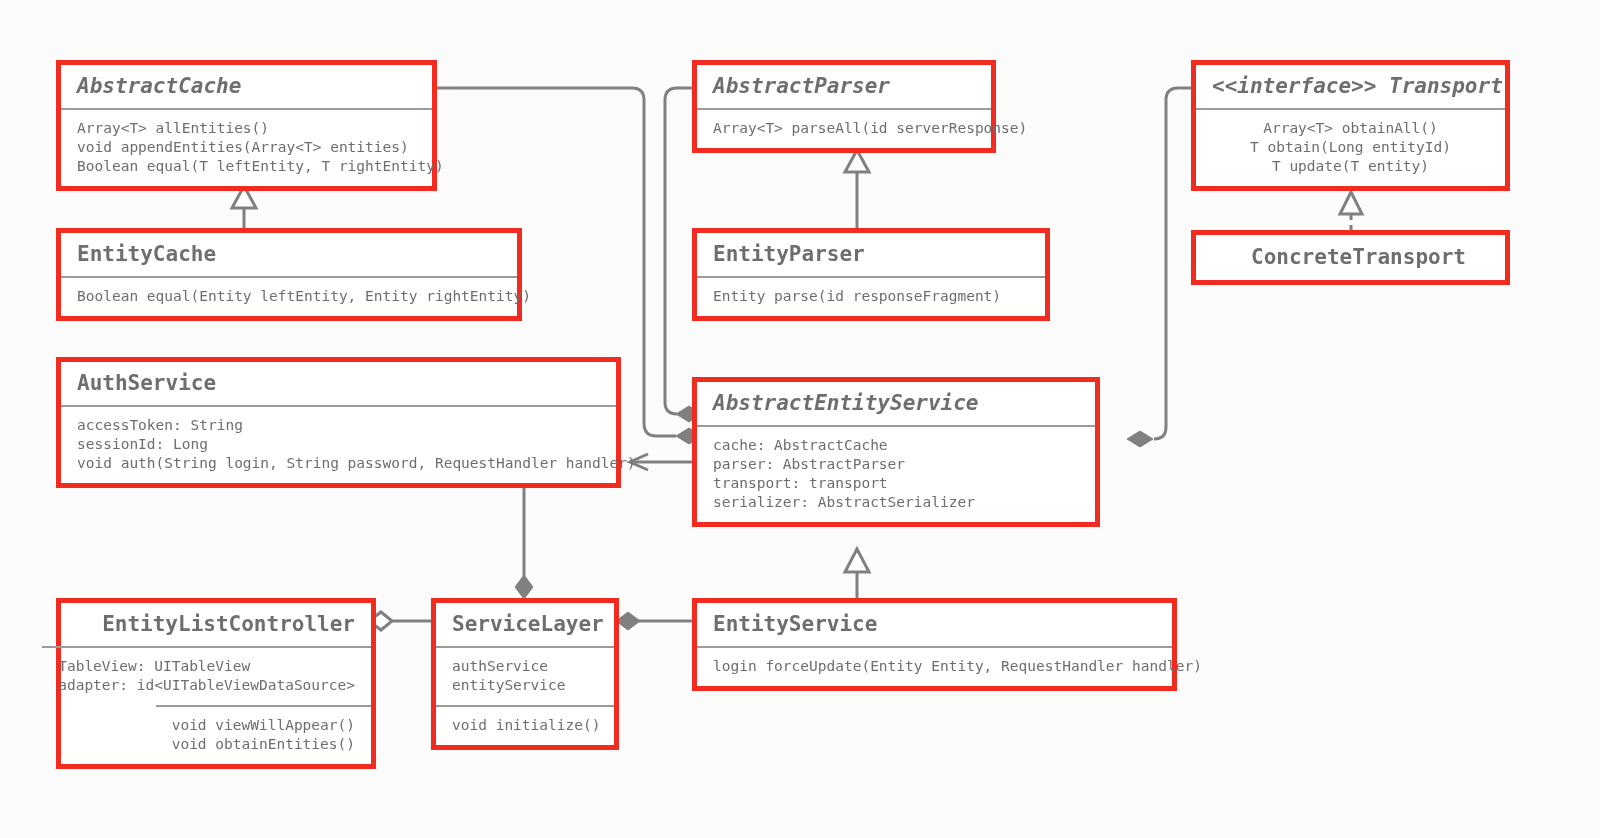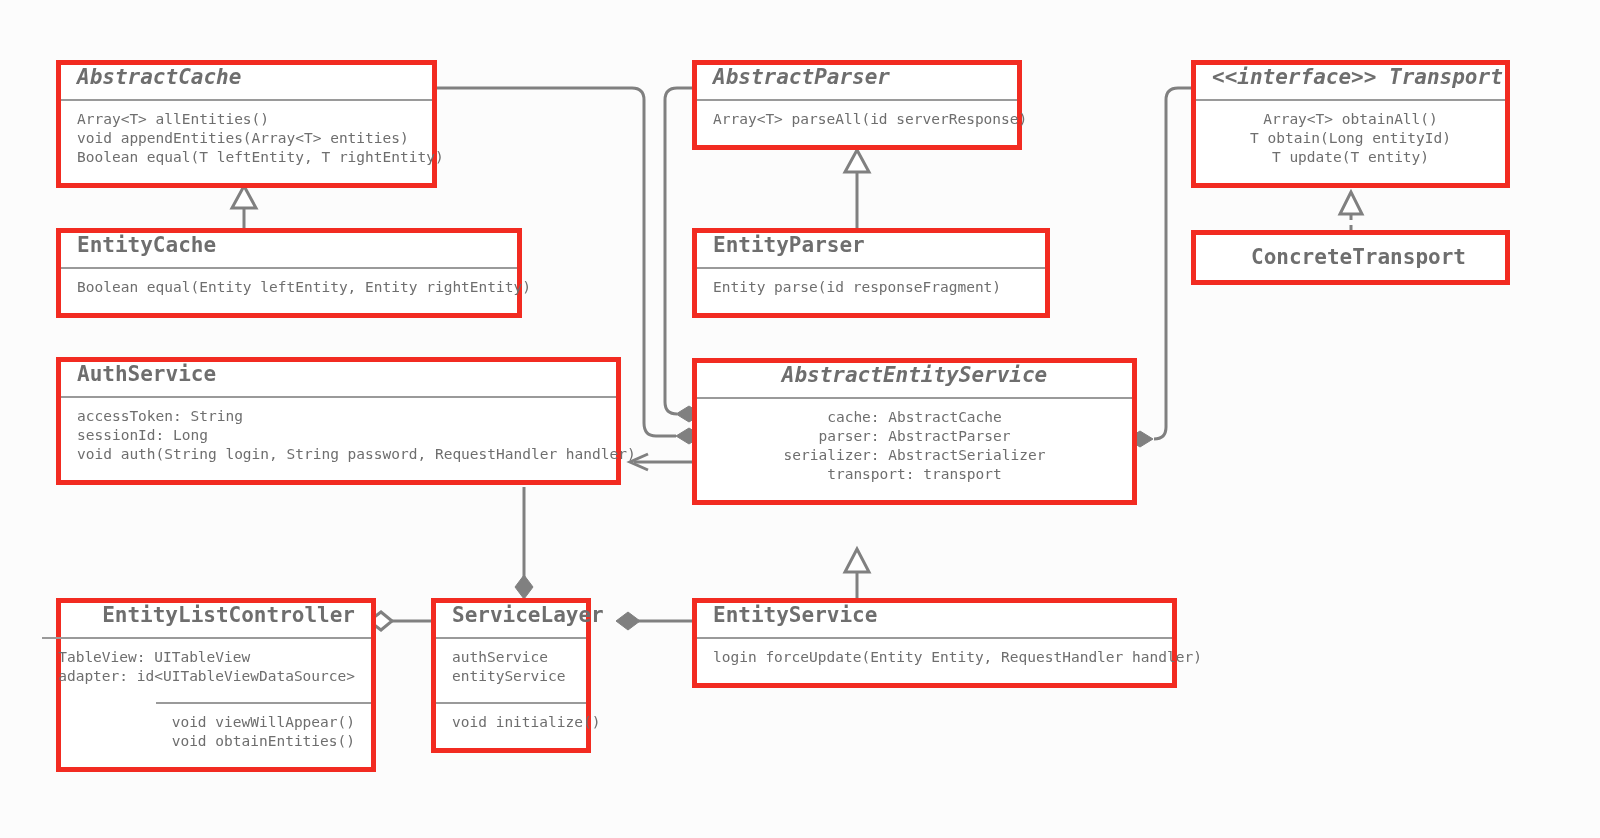--- a/index.html
+++ b/index.html
@@ -28,30 +28,30 @@
     background: #ffffff;
     display: flex;
     flex-direction: column;
     z-index: 5;
   }
   .uml-title {
     font-family: "DejaVu Sans Mono", "Liberation Mono", monospace;
     font-size: 21px;
     font-weight: 700;
     color: #6e6e6e;
-    padding: 0 16px 10px 16px;
+    padding: 9px 16px 10px 16px;
     white-space: nowrap;
     letter-spacing: 0px;
   }
   .uml-title.abstract {
     font-style: italic;
   }
   .uml-compartment {
     border-top: 2px solid #9a9a9a;
-    padding: 9px 16px 16px 16px;
+    padding: 9px 16px 10px 16px;
     font-size: 14.5px;
     line-height: 19px;
     color: #6e6e6e;
     white-space: nowrap;
   }
   .uml-line { display: block; }
   .single {  }
   .single .uml-title { text-align: center; padding: 10px 0 11px 16px; }
 </style>
 </head>
@@ -147,52 +147,52 @@
     <div class="uml-compartment">
       <span class="uml-line">TableView: UITableView</span>
       <span class="uml-line">adapter: id&lt;UITableViewDataSource&gt;</span>
     </div>
     <div class="uml-compartment">
       <span class="uml-line">void viewWillAppear()</span>
       <span class="uml-line">void obtainEntities()</span>
     </div>
   </div>
 
-  <div class="uml-box" style="left:431px; top:598px; width:160px;">
+  <div class="uml-box" style="left:431px; top:598px; width:188px;">
     <div class="uml-title">ServiceLayer</div>
     <div class="uml-compartment">
       <span class="uml-line">authService</span>
       <span class="uml-line">entityService</span>
     </div>
     <div class="uml-compartment">
       <span class="uml-line">void initialize()</span>
     </div>
   </div>
 
-  <div class="uml-box" style="left:692px; top:60px; width:330px;">
+  <div class="uml-box" style="left:692px; top:60px; width:304px;">
     <div class="uml-title abstract">AbstractParser</div>
     <div class="uml-compartment">
       <span class="uml-line">Array&lt;T&gt; parseAll(id serverResponse)</span>
     </div>
   </div>
 
   <div class="uml-box" style="left:692px; top:228px; width:358px;">
     <div class="uml-title">EntityParser</div>
     <div class="uml-compartment">
       <span class="uml-line">Entity parse(id responseFragment)</span>
     </div>
   </div>
 
-  <div class="uml-box" style="left:692px; top:358px; width:445px;text-align:center;">
+  <div class="uml-box" style="left:692px; top:377px; width:408px;">
     <div class="uml-title abstract">AbstractEntityService</div>
     <div class="uml-compartment">
       <span class="uml-line">cache: AbstractCache</span>
       <span class="uml-line">parser: AbstractParser</span>
+      <span class="uml-line">transport: transport</span>
       <span class="uml-line">serializer: AbstractSerializer</span>
-      <span class="uml-line">transport: transport</span>
     </div>
   </div>
 
   <div class="uml-box" style="left:692px; top:598px; width:485px;">
     <div class="uml-title">EntityService</div>
     <div class="uml-compartment">
       <span class="uml-line">login forceUpdate(Entity Entity, RequestHandler handler)</span>
     </div>
   </div>
 

